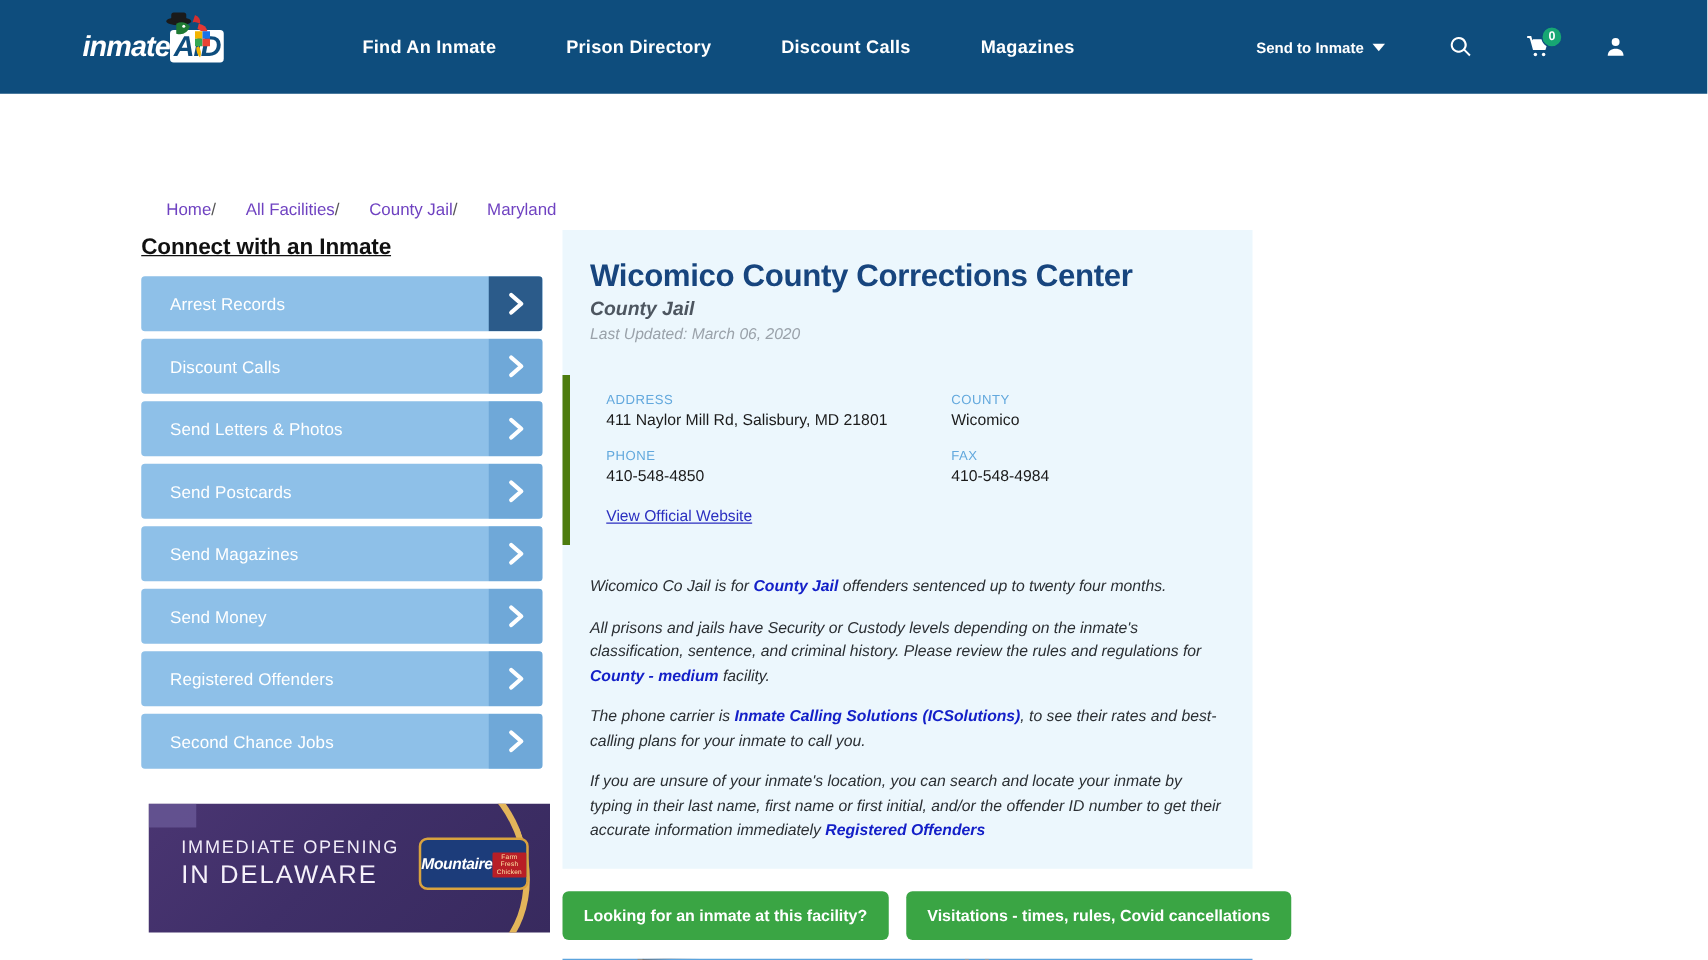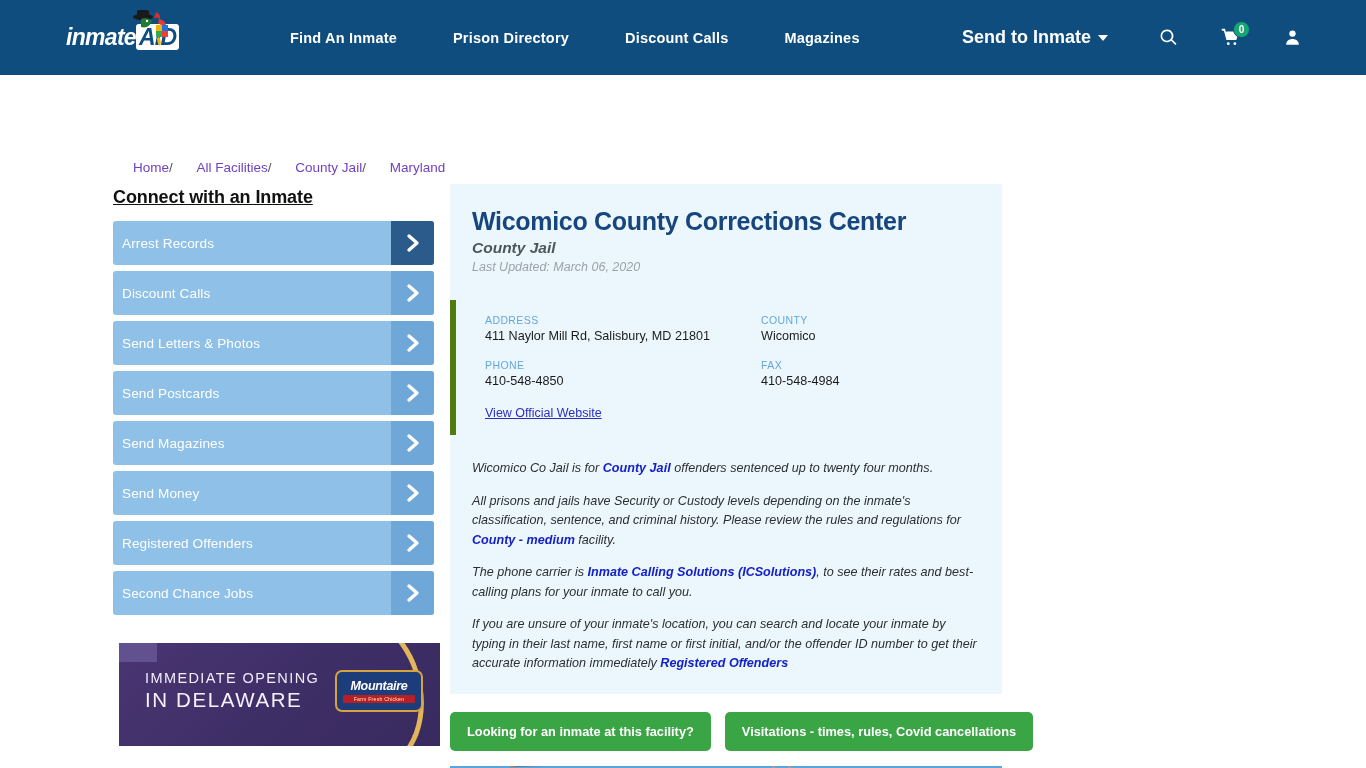--- a/index.html
+++ b/index.html
@@ -45,21 +45,21 @@
   .nav-item {
     color: #ffffff; font-size: 14.5px; font-weight: bold;
     padding: 0 28px; cursor: pointer; white-space: nowrap;
     letter-spacing: 0.2px;
   }
   .nav-right {
     position: absolute; right: 0; top: 0; height: 75px;
     display: flex; align-items: center; gap: 0;
   }
   .send-inmate {
-    color: #ffffff; font-size: 18px; font-weight: bold;
+    color: #ffffff; font-size: 12px; font-weight: bold;
     display: flex; align-items: center; gap: 7px;
     cursor: pointer; padding-right: 38px;
   }
   .caret {
     width: 0; height: 0;
     border-left: 5px solid transparent;
     border-right: 5px solid transparent;
     border-top: 6px solid #ffffff;
     display: inline-block;
   }
@@ -99,21 +99,21 @@
     letter-spacing: -0.1px;
   }
   .sb-btn {
     height: 44px; margin-bottom: 6px;
     background: #8ec0e8; border-radius: 3px;
     display: flex; align-items: stretch; cursor: pointer;
     overflow: hidden;
   }
   .sb-btn-label {
     flex: 1; display: flex; align-items: center;
-    padding-left: 9px; color: #ffffff;
+    padding-left: 23px; color: #ffffff;
     font-size: 13.6px; letter-spacing: 0.1px;
   }
   .sb-arrow {
     width: 43px; background: #6fa8d8;
     display: flex; align-items: center; justify-content: center;
   }
   .sb-btn.first .sb-arrow { background: #2b5b8a; }
   .sb-arrow svg { stroke: #ffffff; fill: none; stroke-width: 3.4; stroke-linecap: round; stroke-linejoin: round; }
 
   
@@ -137,21 +137,21 @@
     border: 5px solid #e3b55a;
     border-left-color: transparent;
     border-top-color: transparent;
     transform: rotate(-18deg);
   }
   .ad-logo {
     position: absolute; right: 17px; top: 27px;
     width: 88px; height: 42px;
     background: #1c3c7a; border: 2px solid #d8a33f;
     border-radius: 7px;
-    display: flex; flex-direction: column;
+    display: flex; flex-direction: row;
     align-items: center; justify-content: center;
   }
   .ad-logo-main {
     color: #ffffff; font-size: 12.5px; font-weight: bold;
     font-style: italic; letter-spacing: -0.3px;
   }
   .ad-logo-sub {
     background: #b81e26; color: #ffe9a8;
     font-size: 5.2px; letter-spacing: .2px;
     width: 72px; text-align: center; margin-top: 2px;

